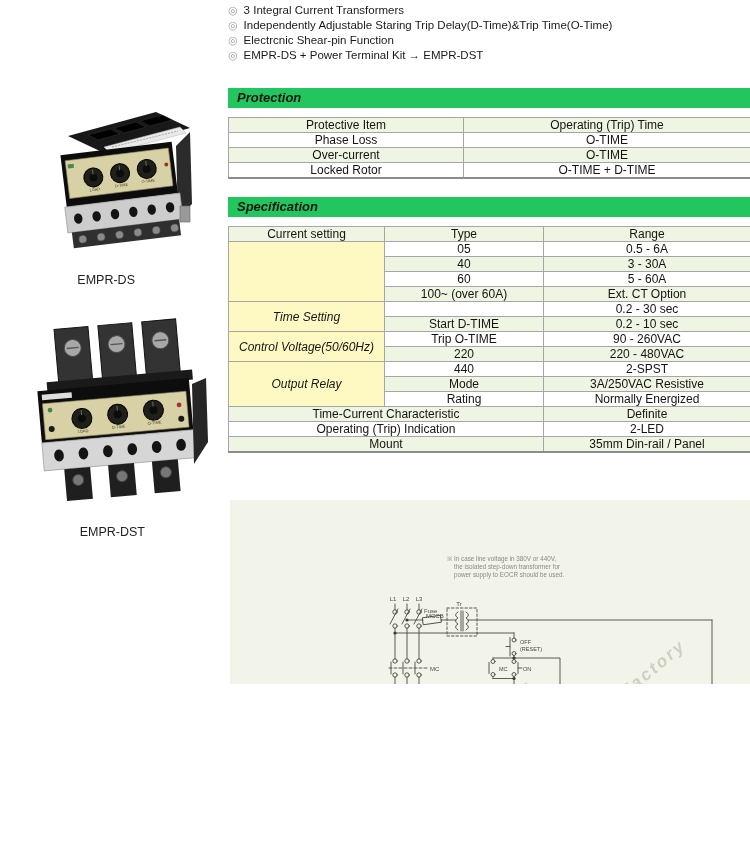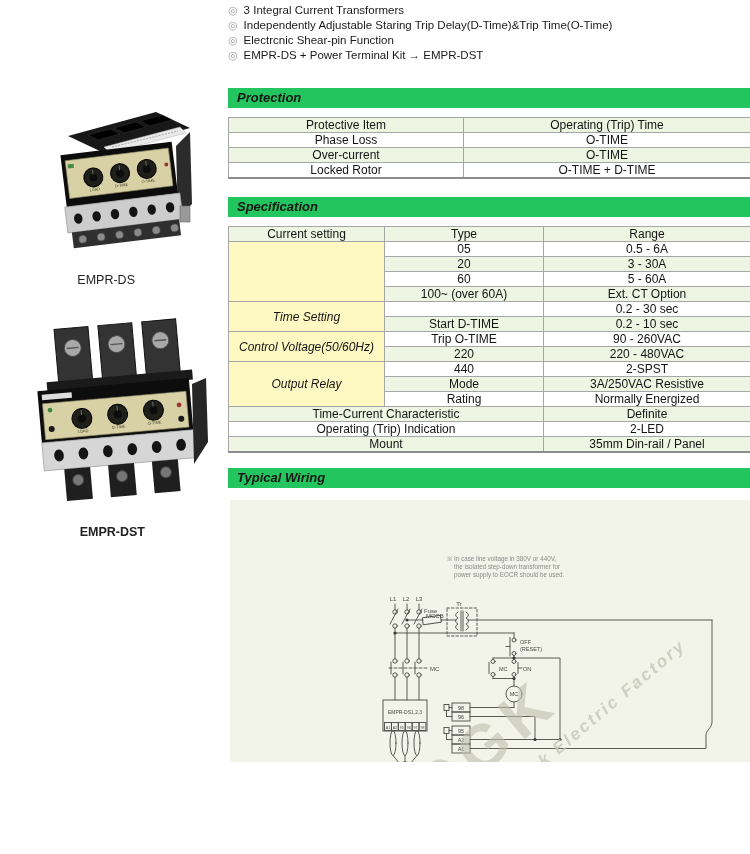--- a/index.html
+++ b/index.html
@@ -1,17 +1,17 @@
 <!DOCTYPE html>
 <html><head>
 <meta charset="utf-8">
 <style>
   html,body{margin:0;padding:0;}
   body{width:750px;height:854px;background:#fff;font-family:"Liberation Sans",sans-serif;}
-  .page{position:relative;width:750px;height:762px;background:#fff;overflow:hidden;}
+  .page{position:relative;width:750px;height:684px;background:#fff;overflow:hidden;}
 
   
   .features{position:absolute;left:228px;top:3px;margin:0;padding:0;list-style:none;}
   .features li{height:15px;line-height:15px;font-size:11.5px;color:#1a1a1a;white-space:nowrap;}
   .features .bullet{color:#979797;font-size:11px;margin-right:6px;}
 
   
   .bar{position:absolute;left:228px;right:0;height:20px;line-height:20px;background:#22c55e;
        font-size:13px;font-weight:bold;color:#151515;padding-left:9px;box-sizing:border-box;font-style:italic;}
 
@@ -148,25 +148,24 @@
         <rect x="34" y="146" width="26" height="32" fill="#1f1f1f"></rect>
           <circle cx="47" cy="158" r="5.5" fill="#777" stroke="#444"></circle>
         <rect x="78" y="146" width="26" height="32" fill="#1f1f1f"></rect>
           <circle cx="91" cy="158" r="5.5" fill="#777" stroke="#444"></circle>
         <rect x="122" y="146" width="26" height="32" fill="#1f1f1f"></rect>
           <circle cx="135" cy="158" r="5.5" fill="#777" stroke="#444"></circle>
       </g>
     </g>
     <polygon points="166,66 180,60 182,124 168,146" fill="#262626"></polygon>
   </svg>
-  <div class="prod-label" style="left:55px;top:525px;width:90px;font-weight:bold;">EMPR-DST</div>
+  <div class="prod-label" style="left:55px;top:525px;width:90px;">EMPR-DST</div>
 
   <div class="bar" style="top:88px;">Protection</div>
   <div class="bar" style="top:197px;">Specification</div>
-  <div class="bar" style="top:468px;">Typical Wiring</div>
 
   <table class="sheet" id="protection-table">
     <colgroup>
         <col style="width:235px">
         <col style="width:287px">
       </colgroup>
     <tbody>
         <tr>
           <td>Protective Item</td>
           <td>Operating (Trip) Time</td>
@@ -197,21 +196,21 @@
           <td>Current setting</td>
           <td>Type</td>
           <td>Range</td>
         </tr>
         <tr>
           <td rowspan="4" class="merged"></td>
           <td>05</td>
           <td>0.5 - 6A</td>
         </tr>
         <tr>
-          <td>20</td>
+          <td>40</td>
           <td>3 - 30A</td>
         </tr>
         <tr>
           <td>60</td>
           <td>5 - 60A</td>
         </tr>
         <tr>
           <td>100~ (over 60A)</td>
           <td>Ext. CT Option</td>
         </tr>

